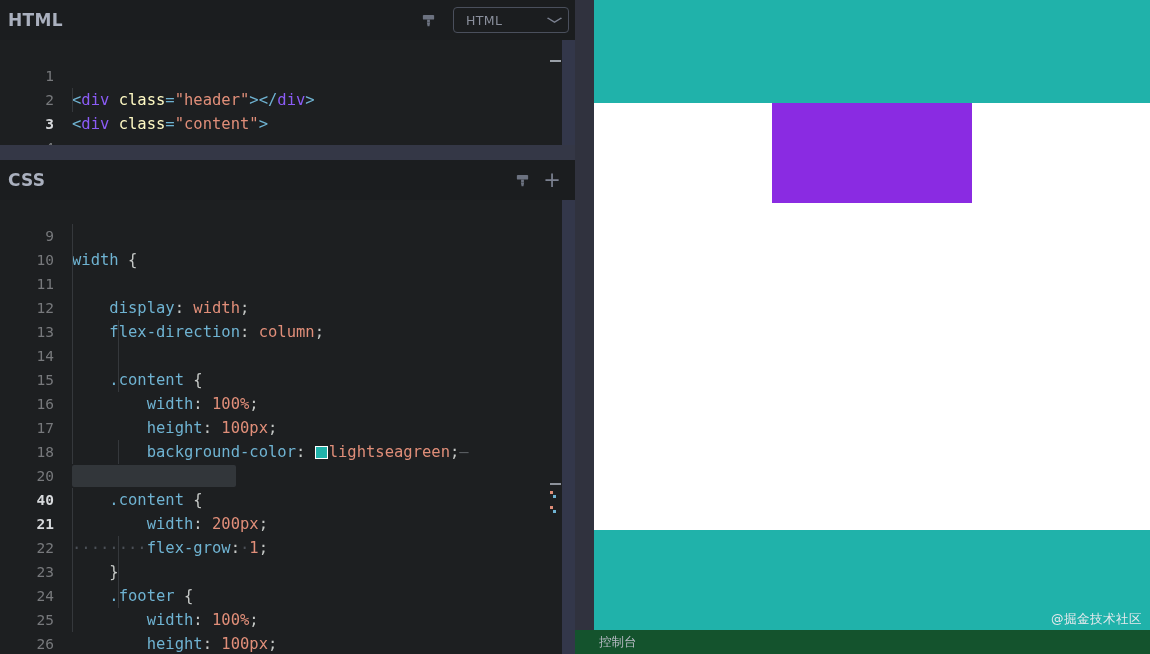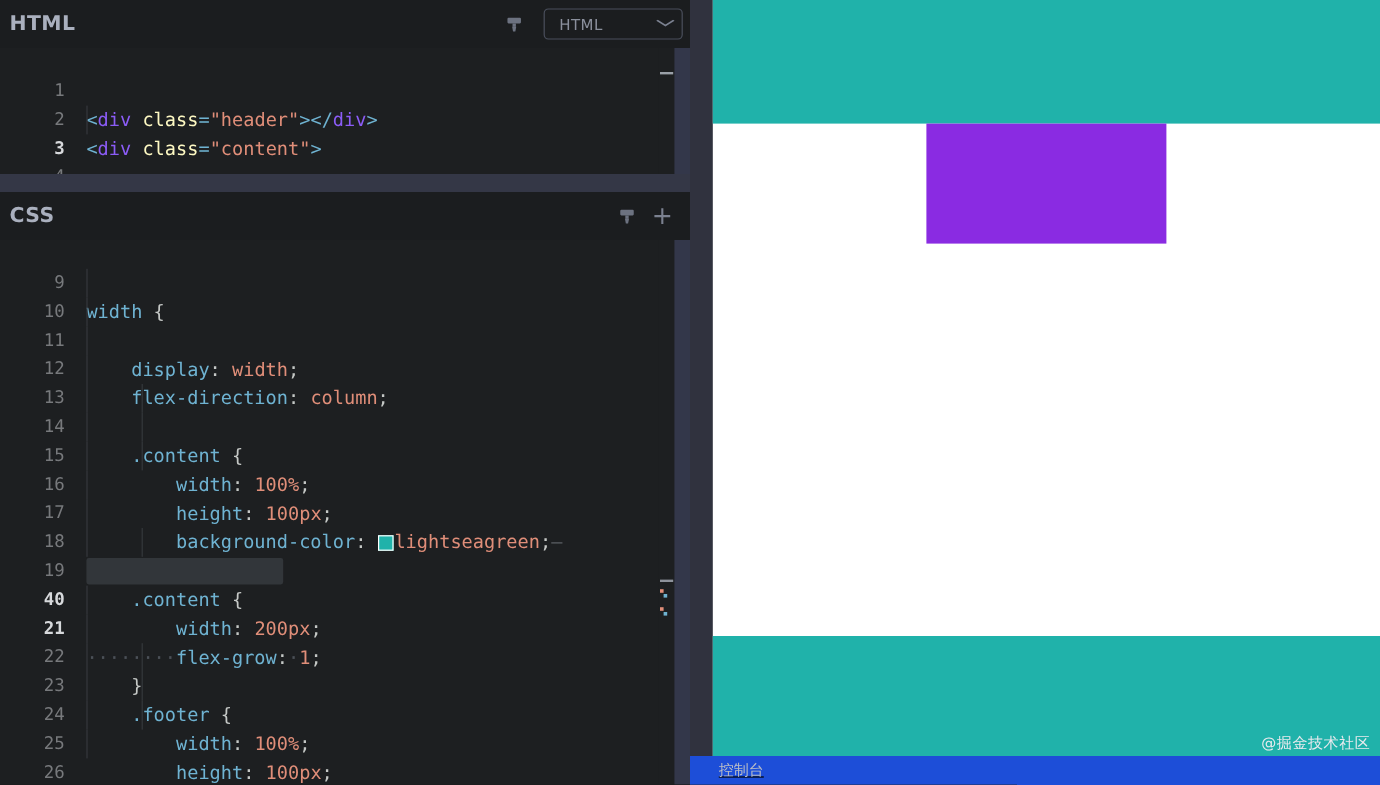--- a/index.html
+++ b/index.html
@@ -97,21 +97,21 @@
     position: absolute; left: 19px; top: 0; right: 0; bottom: 24px;
     background: #ffffff; display: flex; flex-direction: column; align-items: center;
   }
   .pv-header { width: 100%; height: 103px; }
   .pv-content { width: 200px; flex-grow: 1; }
   .pv-item { width: 200px; height: 100px; }
   .pv-footer { width: 100%; height: 100px; }
 
   .console-bar {
     position: absolute; left: 0; right: 0; bottom: 0; height: 24px;
-    background: #1d4ed8; display: flex; align-items: center; padding-left: 24px; text-decoration: underline;
+    background: #14532d; display: flex; align-items: center; padding-left: 24px;
   }
   .console-label {
     font-family: "DejaVu Sans", sans-serif; font-size: 12.5px; color: #b9bcc6;
   }
   .watermark {
     position: absolute; right: 8px; bottom: 26px;
     font-family: "DejaVu Sans", sans-serif; font-size: 12.5px;
     color: #e9eaee; letter-spacing: .5px;
   }
 </style>
@@ -259,21 +259,21 @@
             <span class="lt">    <span class="brace">}</span></span>
           </div>
 
           <div class="line">
             <span class="ln">18</span>
             <span class="indent" style="left:72px;"></span>
             <span class="lt">    <span class="sel">.content</span> <span class="brace">{</span></span>
           </div>
 
           <div class="line">
-            <span class="ln">19</span>
+            <span class="ln">20</span>
             <span class="indent" style="left:72px;"></span><span class="indent" style="left:118px;"></span>
             <span class="lt">        <span class="prop">width</span><span class="colon">:</span> <span class="val">200px</span><span class="colon">;</span></span>
           </div>
 
           <div class="line cur">
             <span class="ln">40</span>
             <span class="line-hl" style="right:313px;"></span>
             <span class="lt"><span class="ws-dot">········</span><span class="prop">flex-grow</span><span class="colon">:</span><span class="ws-dot">·</span><span class="val">1</span><span class="colon">;</span></span>
           </div>
 

